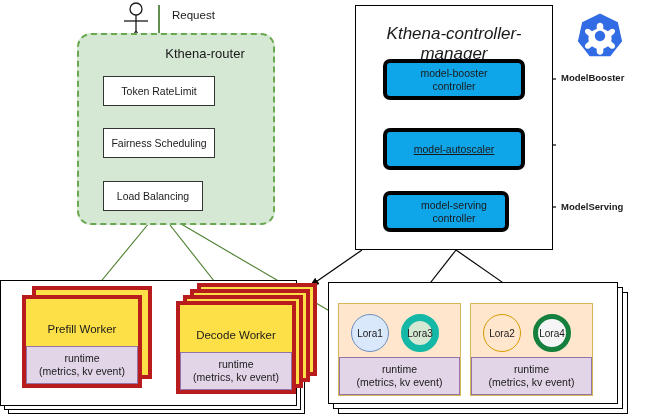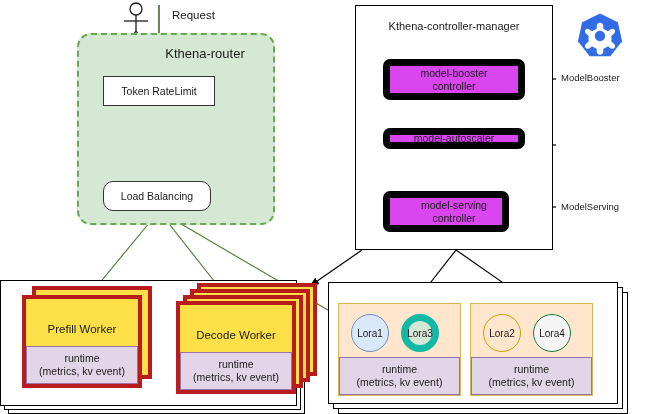--- a/index.html
+++ b/index.html
@@ -11,33 +11,33 @@
        justify-content:center;text-align:center;line-height:1.15;white-space:pre-line;}
 
   
   .router-group{left:77px;top:33px;width:198px;height:192px;background:#d5e8d4;
       border:2px dashed #6aa84f;border-radius:14px;}
   .router-title{left:140px;top:44px;width:130px;height:20px;font-size:13px;color:#1a1a1a;}
 
   .wbox{background:#ffffff;border:1px solid #333333;font-size:10.5px;}
   .b-token{left:103px;top:76px;width:112px;height:30px;text-align:center;}
   .b-fair{left:103px;top:128px;width:112px;height:30px;}
-  .b-load{left:103px;top:181px;width:108px;height:30px;border-radius:10px;}
+  .b-load{left:103px;top:181px;width:100px;height:30px;}
 
   .req-label{left:172px;top:8px;width:70px;height:16px;font-size:11.5px;justify-content:flex-start;}
 
   
   .ctrl-box{left:355px;top:5px;width:198px;height:245px;background:#ffffff;border:1.6px solid #000;}
-  .ctrl-title{left:358px;top:16px;width:192px;height:20px;font-size:11px;}
-  .pink{background:#d946ef;border:7px solid #000000;border-radius:7px;font-size:10.5px;}
+  .ctrl-title{left:358px;top:34px;width:192px;height:20px;font-size:17px;font-style:italic;}
+  .pink{background:#0ea5e9;border:4px solid #000000;border-radius:7px;font-size:10.5px;}
   .p1{left:383px;top:59px;width:142px;height:41px;}
-  .p2{left:383px;top:128px;width:142px;height:21px;}
+  .p2{left:383px;top:128px;width:142px;height:42px;text-decoration:underline;}
   .p3{left:383px;top:191px;width:126px;height:41px;padding-left:16px;}
 
-  .crd{font-size:9.5px;justify-content:flex-start;color:#1a1a1a;}
+  .crd{font-size:9.5px;justify-content:flex-start;color:#1a1a1a;font-weight:bold;}
   .crd1{left:561px;top:71px;width:92px;height:14px;}
   .crd2{left:561px;top:138px;width:92px;height:14px;}
   .crd3{left:561px;top:200px;width:92px;height:14px;}
 
   
   .k8s{left:576px;top:12px;width:48px;height:47px;}
 
   
   .wrap-l{background:#ffffff;border:1.5px solid #000;}
   .wl3{left:8px;top:288px;width:297px;height:126px;}
@@ -112,20 +112,21 @@
     </g>
 
     <line x1="141" y1="328" x2="184" y2="328" stroke="#000" stroke-width="1.3" marker-end="url(#ablk)"></line>
   </svg>
 
   <div class="abs router-group"></div>
   <div class="lbl req-label">Request</div>
   <div class="lbl router-title">Kthena-router</div>
 
   <div class="lbl wbox b-token">Token RateLimit</div>
+  <div class="lbl wbox b-fair">Fairness Scheduling</div>
   <div class="lbl wbox b-load">Load Balancing</div>
 
   <div class="abs ctrl-box"></div>
   <div class="lbl ctrl-title">Kthena-controller-manager</div>
 
   <div class="lbl pink p1">model-booster
 controller</div>
   <div class="lbl pink p2">model-autoscaler</div>
   <div class="lbl pink p3">model-serving
 controller</div>
@@ -173,19 +174,19 @@
       <div class="circ" style="left:12px;top:10px;width:38px;height:38px;background:#dae8fc;border:1px solid #6c8ebf;">Lora1</div>
       <div class="circ" style="left:62px;top:10px;width:38px;height:38px;background:#d5e8d4;border:7px solid #14b8a6;">Lora3</div>
     </div>
     <div class="card-rt">runtime
 (metrics, kv event)</div>
   </div>
 
   <div class="abs lora-inner" style="left:470px;top:303px;width:123px;height:93px;">
     <div class="abs" style="left:0;top:0;right:0;height:55px;">
       <div class="circ" style="left:12px;top:10px;width:38px;height:38px;background:#ffe6cc;border:1px solid #d79b00;">Lora2</div>
-      <div class="circ" style="left:62px;top:10px;width:38px;height:38px;background:#f5f5f5;border:1px solid #15803d;">Lora4</div>
+      <div class="circ" style="left:62px;top:10px;width:38px;height:38px;background:#f5f5f5;border:5px solid #15803d;">Lora4</div>
     </div>
     <div class="card-rt">runtime
 (metrics, kv event)</div>
   </div>
 
 </div>
 
 </body></html>

